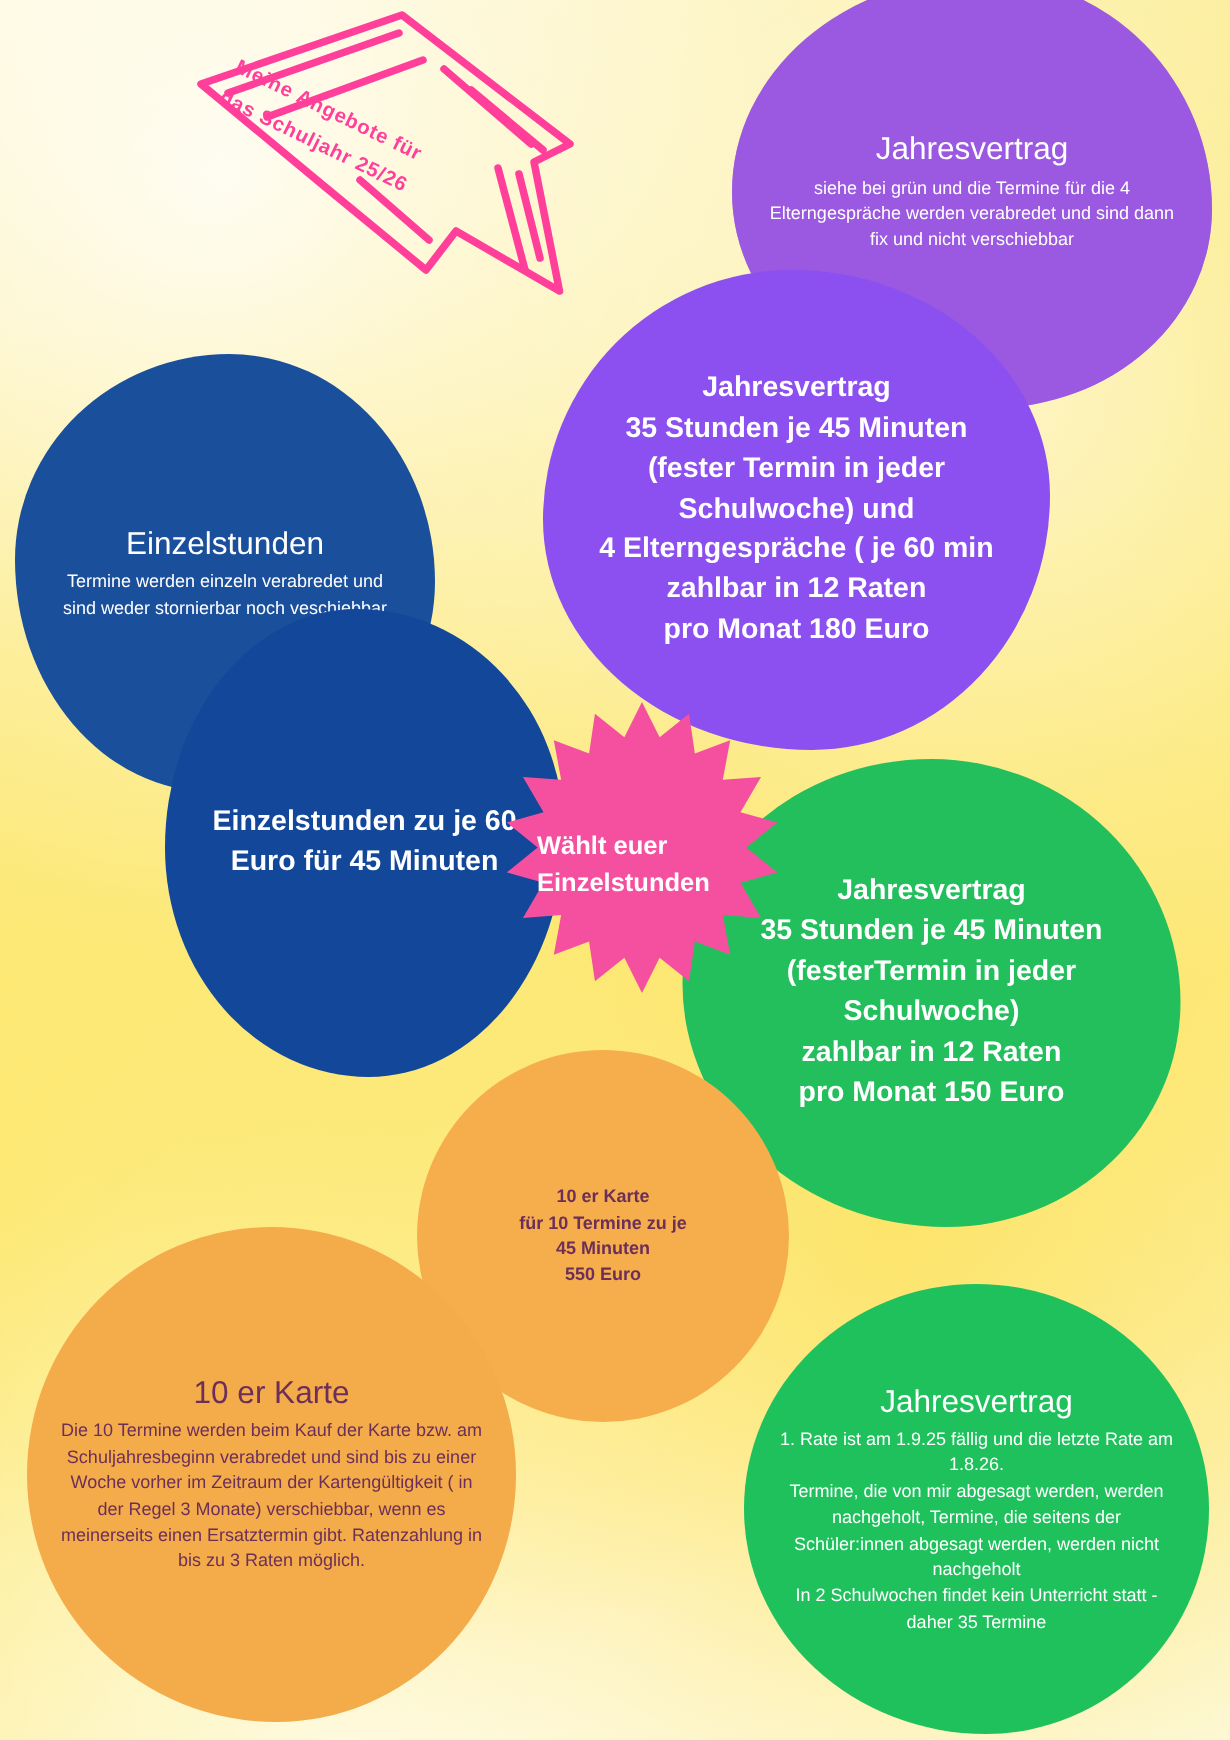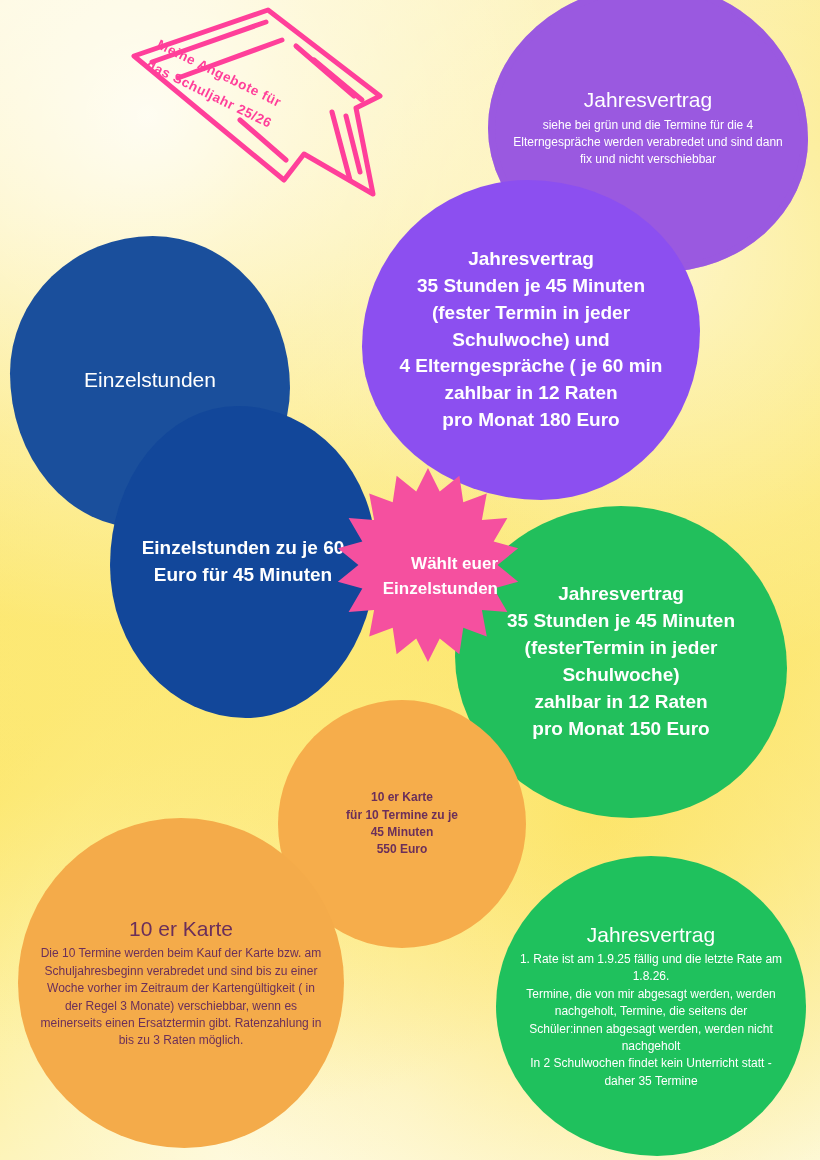--- a/index.html
+++ b/index.html
@@ -127,21 +127,21 @@
     align-items: center;
     justify-content: center;
   }
   #star-badge svg { position: absolute; inset: 0; }
   #star-badge .star-text {
     position: relative;
     color: #ffffff;
     font-size: 17px;
     font-weight: bold;
     line-height: 1.45;
-    text-align: right;
+    text-align: left;
     width: 140px;
     margin-top: 10px;
   }
 
   
   #arrow-banner {
     position: absolute;
     left: 118px; top: 4px;
     width: 280px; height: 218px;
   }
@@ -169,20 +169,21 @@
     <div class="title">Jahresvertrag</div>
     <div class="body">siehe bei grün und die Termine für die 4 Elterngespräche werden verabredet und sind dann fix und nicht verschiebbar</div>
   </div>
 
   <div class="blob bold" id="blob-jahresvertrag-main">
     <div class="body">Jahresvertrag<br>35 Stunden je 45 Minuten<br>(fester Termin in jeder Schulwoche) und<br>4 Elterngespräche ( je 60 min<br>zahlbar in 12 Raten<br>pro Monat 180 Euro</div>
   </div>
 
   <div class="blob" id="blob-einzelstunden-info">
     <div class="title">Einzelstunden</div>
+    <div class="body">Termine werden einzeln verabredet und sind weder stornierbar noch veschiebbar</div>
   </div>
 
   <div class="blob bold" id="blob-einzelstunden-main">
     <div class="body">Einzelstunden zu je 60 Euro für 45 Minuten</div>
   </div>
 
   <div class="blob bold" id="blob-jahresvertrag-green">
     <div class="body">Jahresvertrag<br>35 Stunden je 45 Minuten<br>(festerTermin in jeder Schulwoche)<br>zahlbar in 12 Raten<br>pro Monat 150 Euro</div>
   </div>
 

